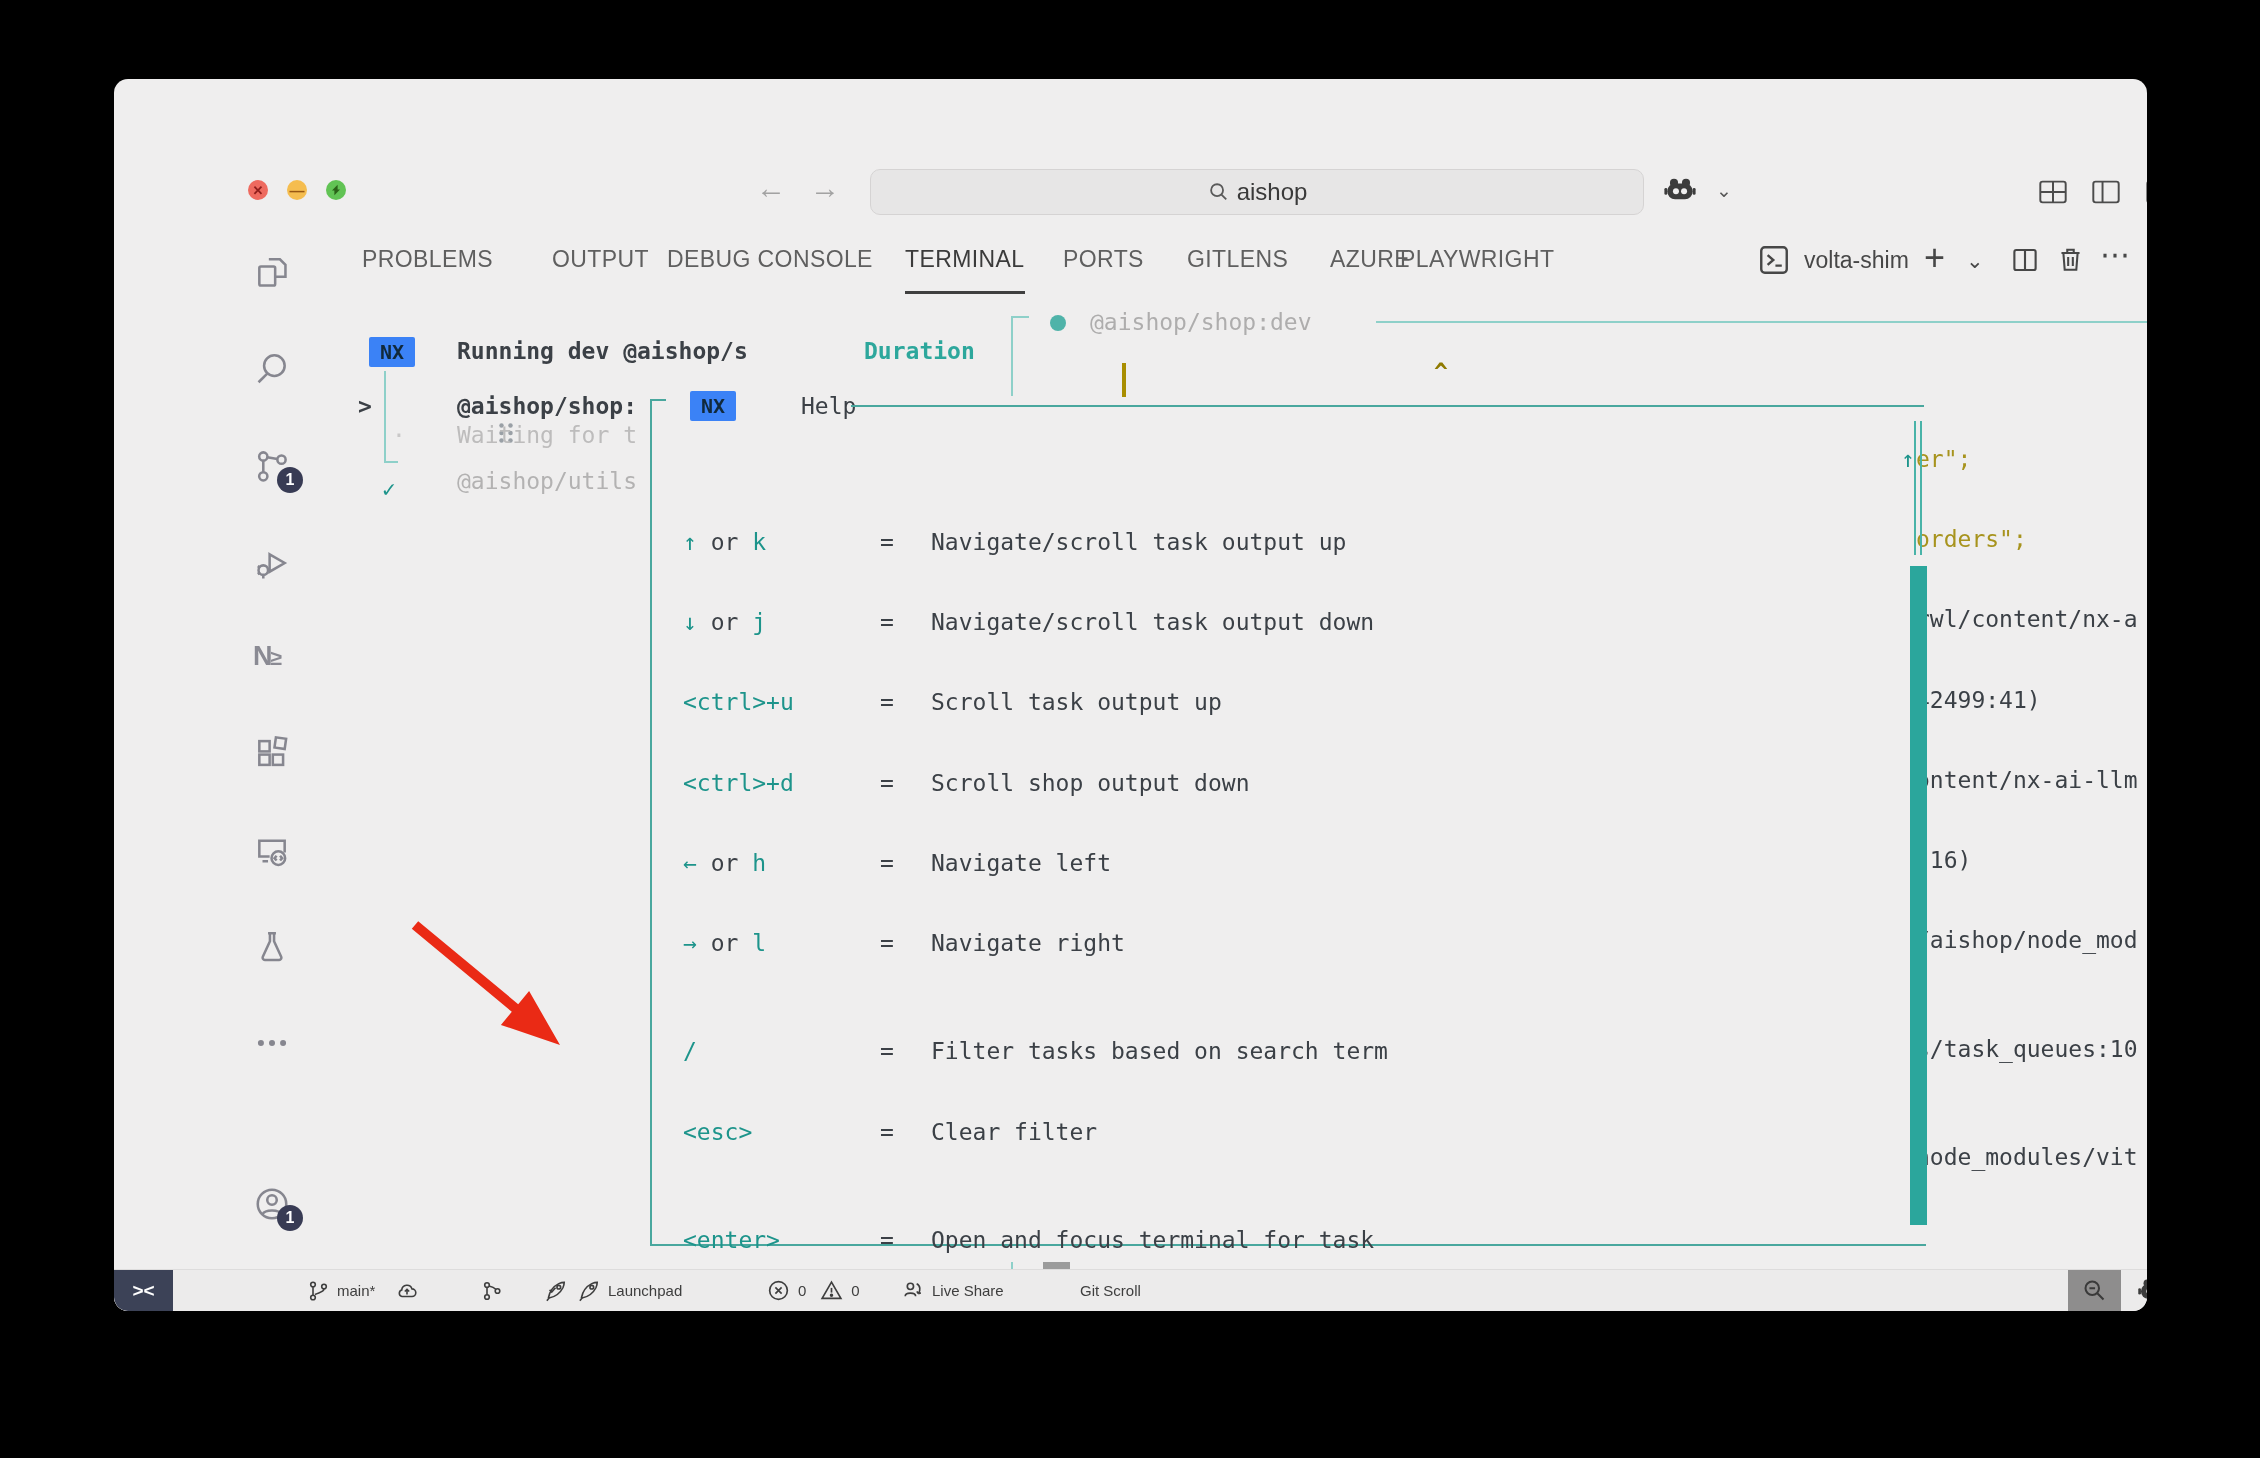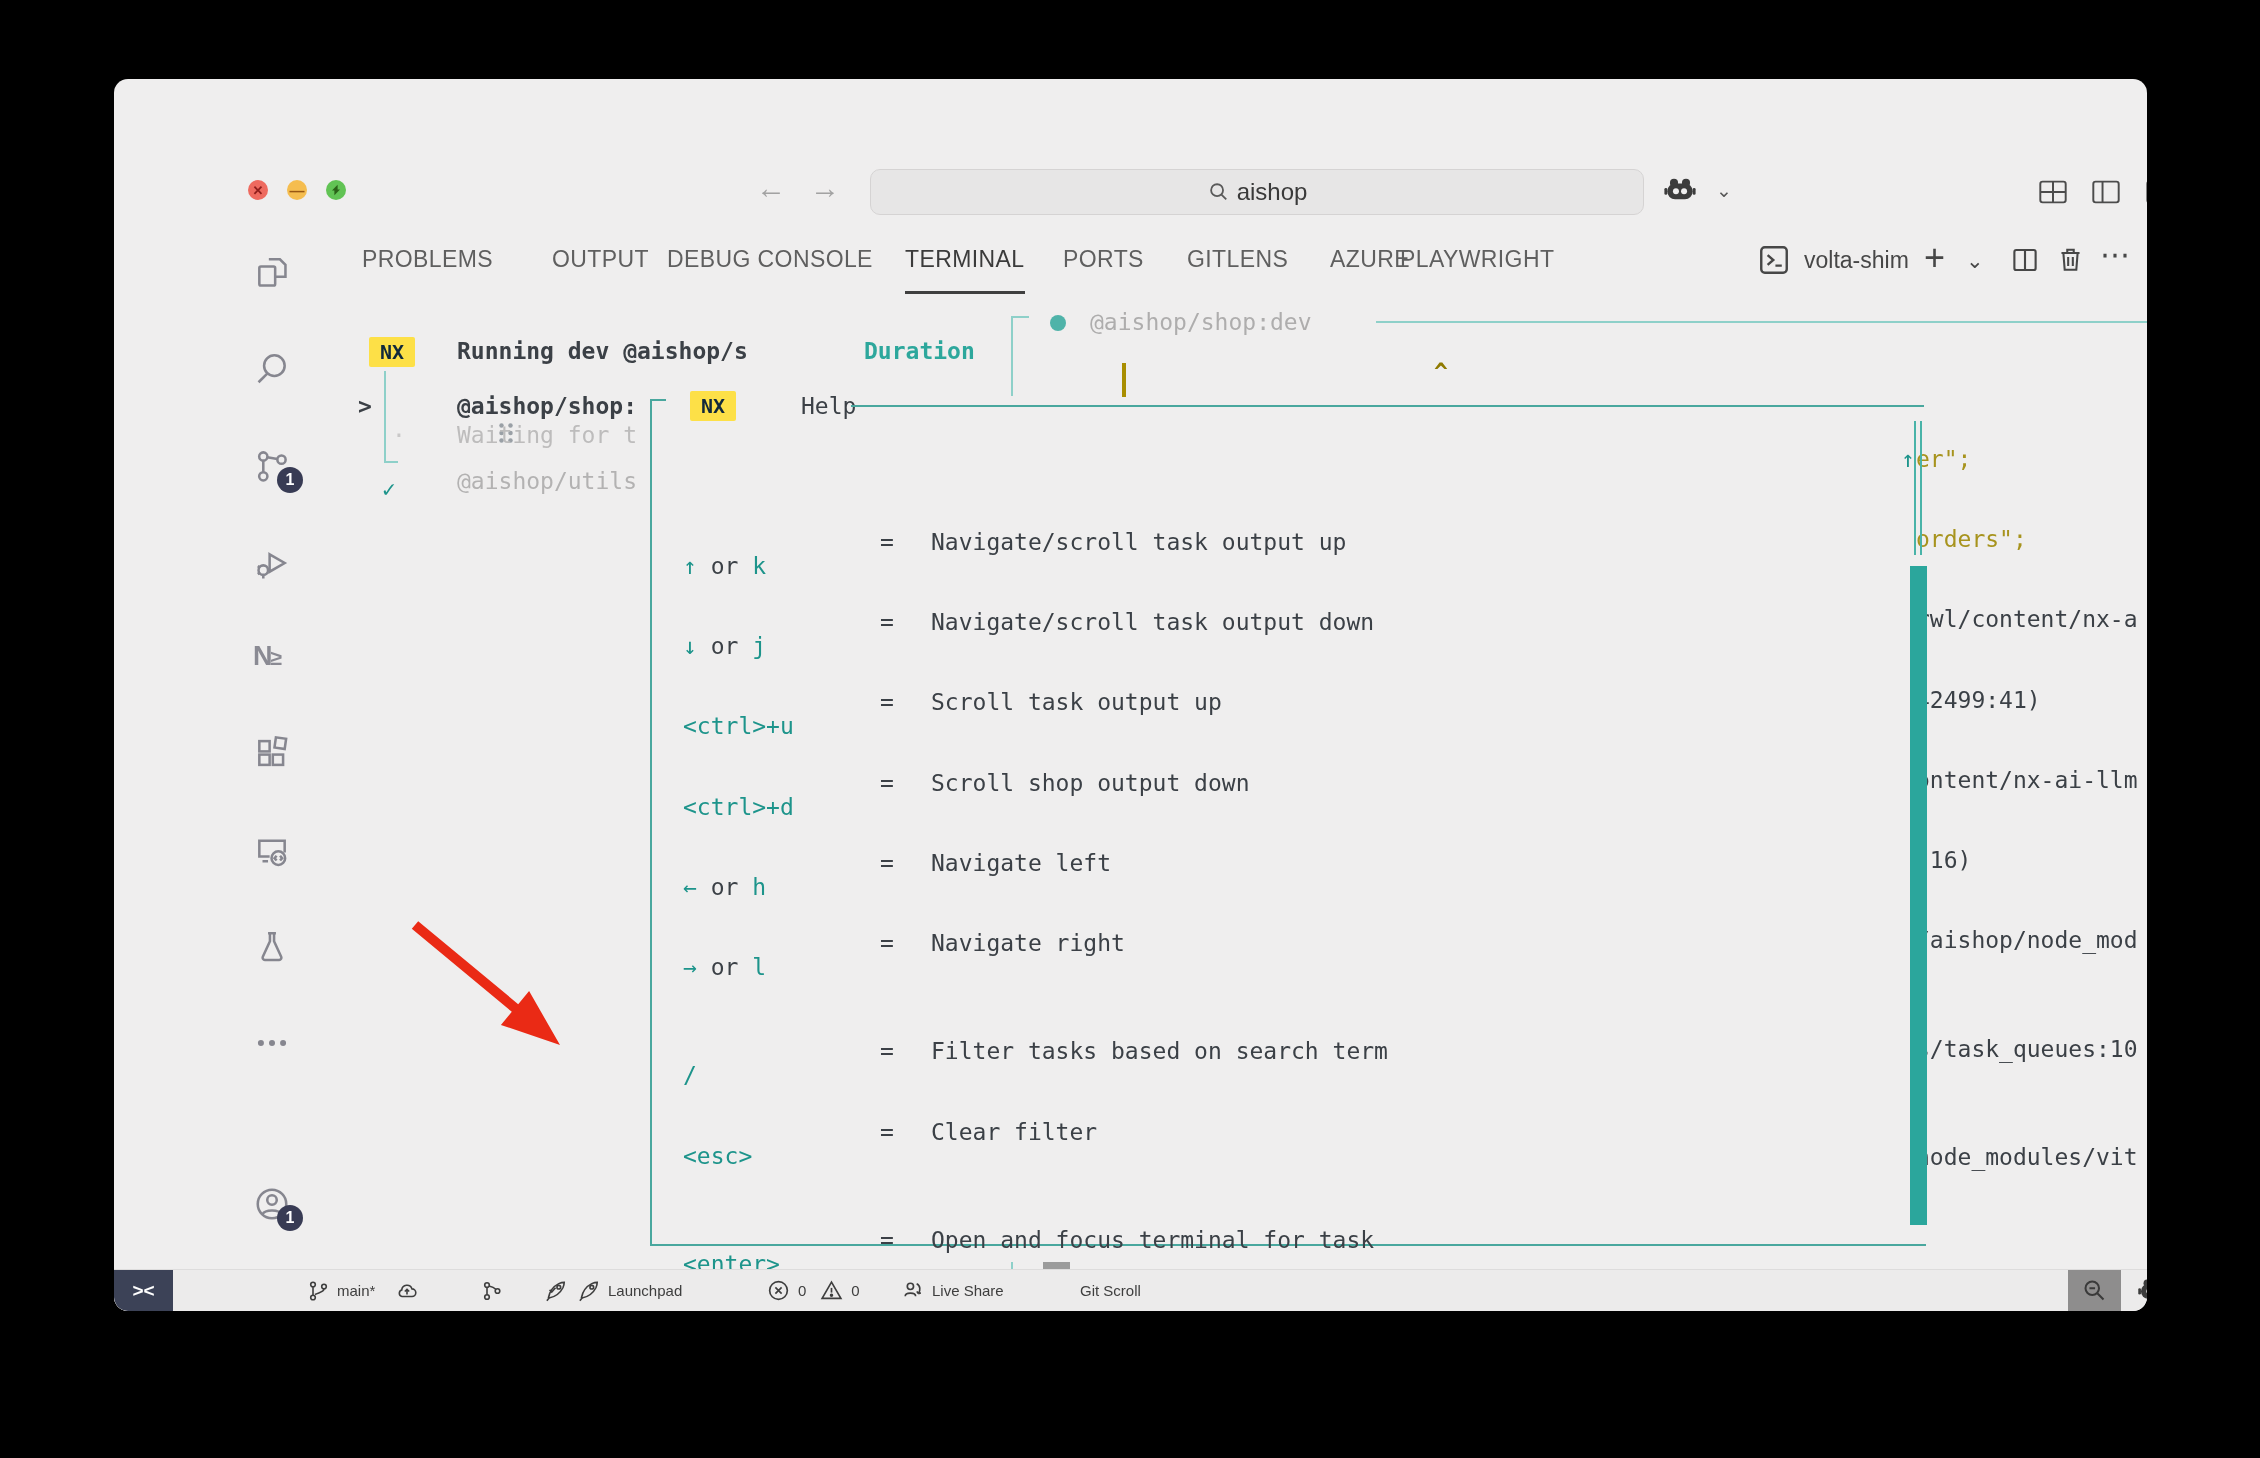--- a/index.html
+++ b/index.html
@@ -25,30 +25,30 @@
   .tool{position:absolute;color:#474747;}
   
   .abar-ico{position:absolute;left:139px;width:38px;height:38px;color:#86868f;}
   .abar-ico svg{width:38px;height:38px;}
   .badge{position:absolute;width:26px;height:26px;border-radius:50%;background:#383b54;color:#fff;
          font-size:16px;font-weight:700;display:flex;align-items:center;justify-content:center;}
   .nx-ico{position:absolute;left:139px;width:40px;font-size:27px;font-weight:700;color:#8a8a93;letter-spacing:-2px;}
   
   .mono{font-family:"DejaVu Sans Mono","Liberation Mono",monospace;font-size:23px;white-space:pre;}
   .tl-c{color:#1d948b;} .dk-c{color:#3b4046;} .yl-c{color:#a7931d;} .gr-c{color:#aeadad;} .lg-c{color:#bdbcbc;}
-  .nxbadge{position:absolute;width:46px;height:30px;background:#fde047;color:#11293b;font-weight:700;
+  .nxbadge{position:absolute;width:46px;height:30px;background:#3b82f6;color:#11293b;font-weight:700;
            font-size:20px;display:flex;align-items:center;justify-content:center;border-radius:2px;
            font-family:"DejaVu Sans Mono",monospace;}
   .hline{position:absolute;height:2px;background:#49a79e;}
   .vline{position:absolute;width:2px;background:#49a79e;}
   .hline.lt,.vline.lt{background:#8ed0c9;}
   .help-rows{position:absolute;left:569px;top:397px;width:1260px;}
   .hrow{line-height:28.2px;height:28.2px;display:flex;}
   .hrow.gap{margin-top:28.2px;}
-  .hkey{width:197px;color:#1d948b;margin-top:24px;} .hkey .dk{color:#3b4046;}
+  .hkey{width:197px;color:#1d948b;} .hkey .dk{color:#3b4046;}
   .heq{width:51px;color:#3b4046;}
   .hdesc{color:#3b4046;}
   .out-lines{position:absolute;left:1802px;top:314px;width:280px;}
   .oline{line-height:28.2px;height:28.2px;}
   .oline.g1{margin-top:28.2px;} .oline.g2{margin-top:56.4px;}
   .oarrow{display:inline-block;width:15px;margin-left:-15px;color:#1d948b;}
   
   .statusbar{position:absolute;left:0;bottom:0;width:100%;height:41px;background:#ecebeb;border-top:1px solid #dddcdc;}
   .sitem{position:absolute;top:0;height:41px;display:flex;align-items:center;gap:7px;color:#3e3e3e;font-size:15px;white-space:nowrap;}
   .sitem svg{color:#3e3e3e;}

